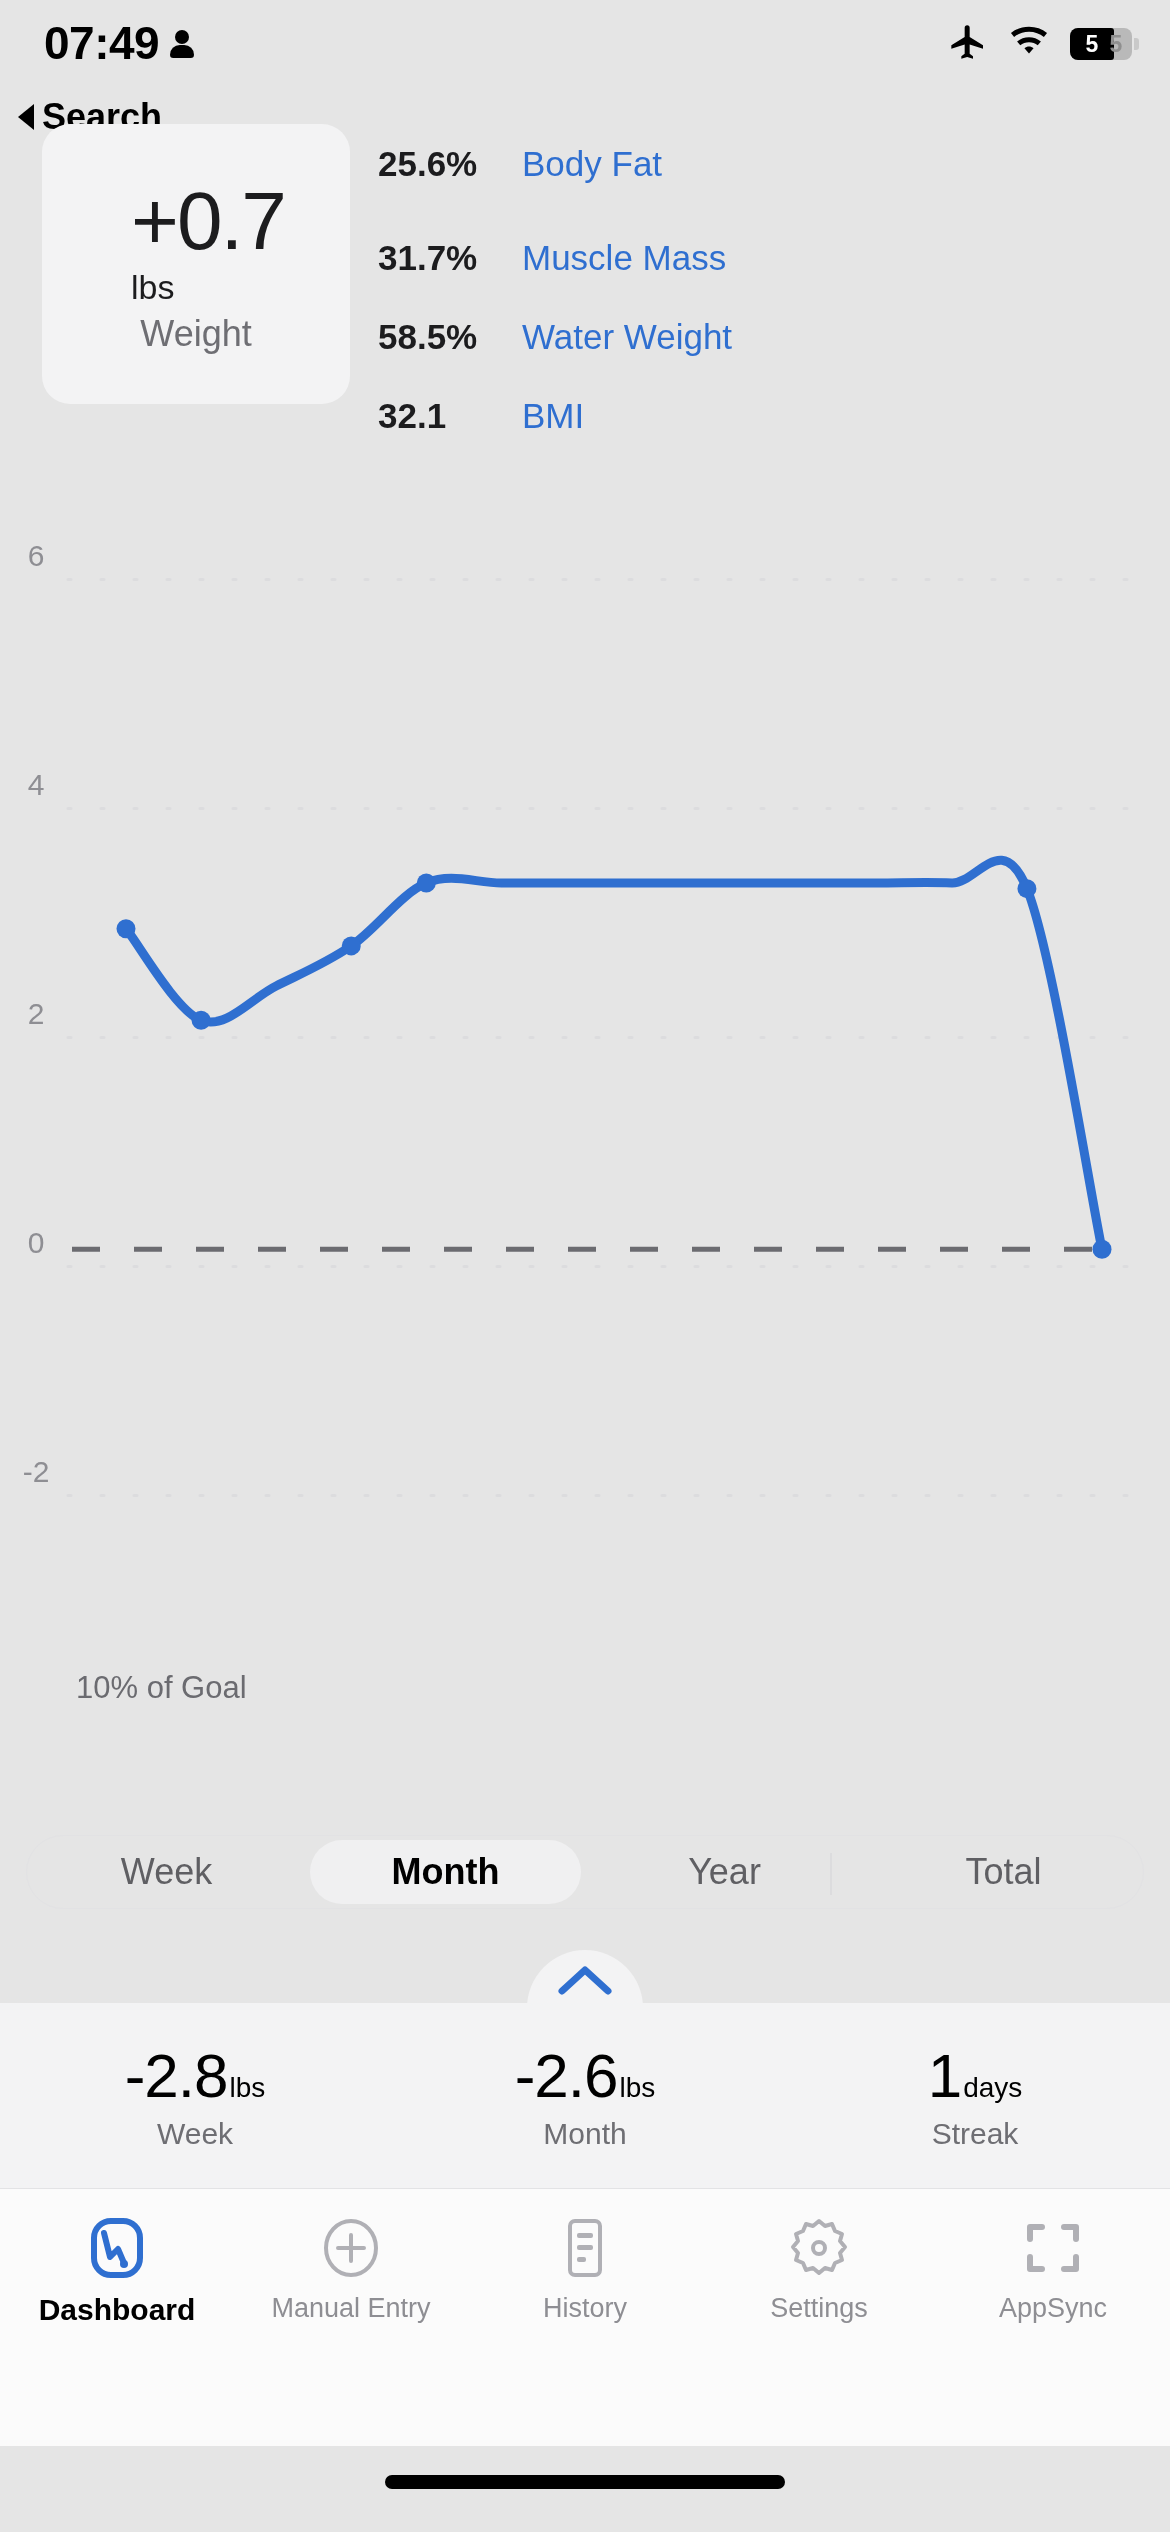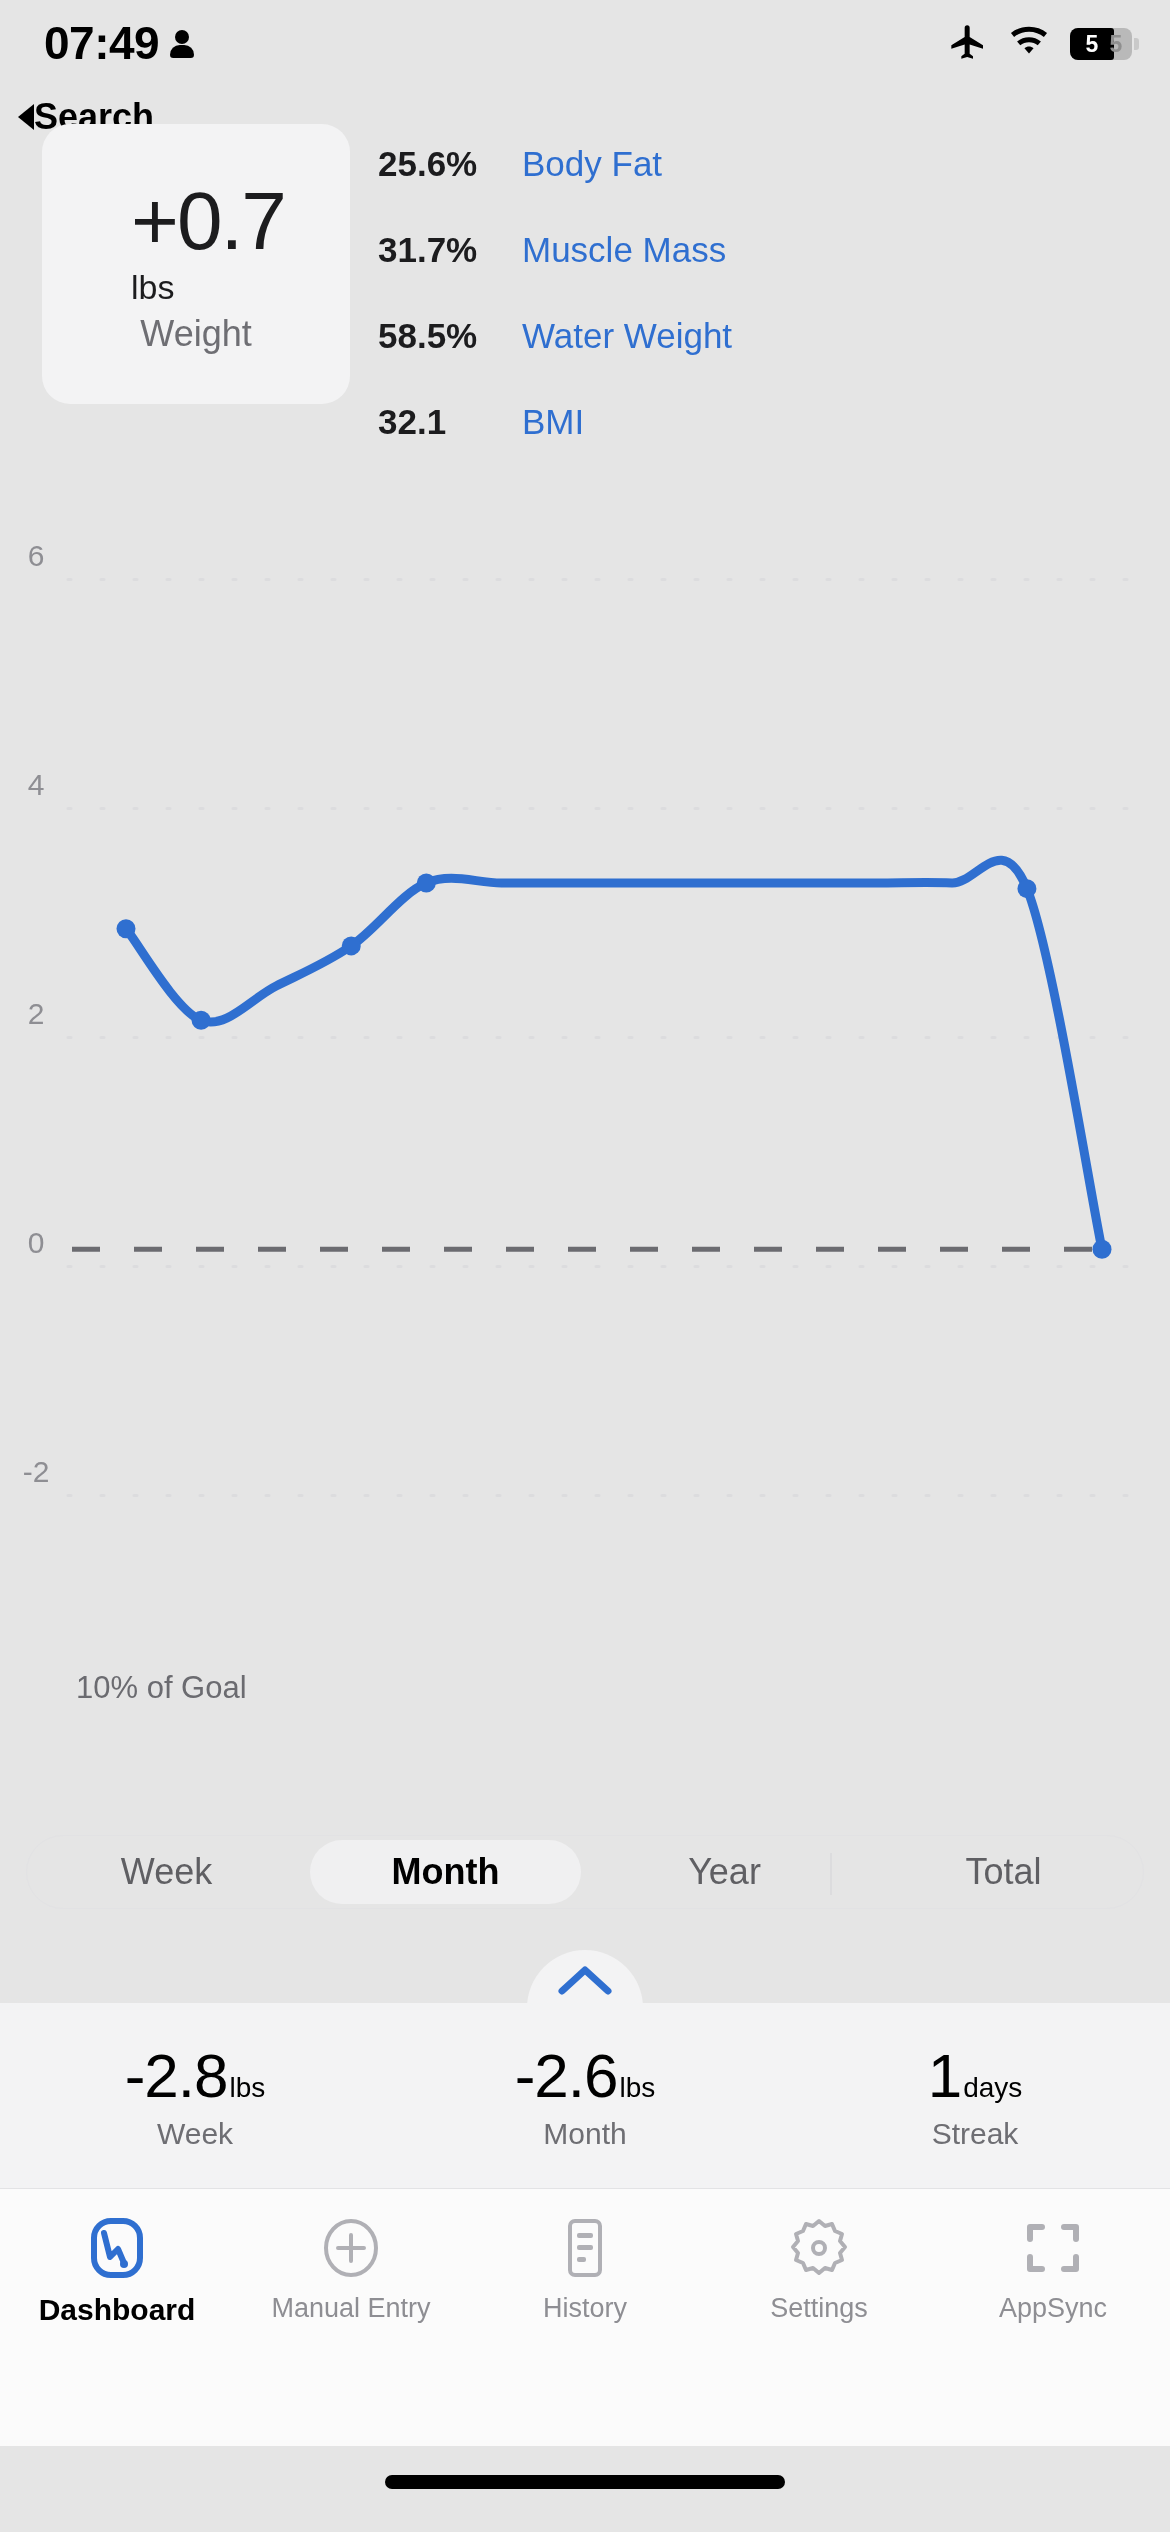--- a/index.html
+++ b/index.html
@@ -54,21 +54,21 @@
     display: flex; align-items: center; justify-content: center;
   }
   .sb-battery .tip {
     position: absolute; right: -7px; top: 10px; width: 5px; height: 12px;
     background: #c9c9c9; border-radius: 0 3px 3px 0;
   }
 
   
   .backnav {
     position: absolute; left: 18px; top: 96px;
-    display: flex; align-items: center; 
+    display: flex; align-items: center; gap: 8px;
     font-size: 36px; font-weight: 700; color: #000;
   }
   .backnav .tri {
     width: 0; height: 0;
     border-top: 13px solid transparent;
     border-bottom: 13px solid transparent;
     border-right: 16px solid #000;
   }
 
   
@@ -81,21 +81,21 @@
   .wc-row { display: flex; align-items: baseline; flex-direction: column; }
   .wc-value { font-size: 82px; font-weight: 400; color: #1c1c1e; letter-spacing: -2px; }
   .wc-unit { font-size: 34px; font-weight: 400; color: #1c1c1e; margin-left: 12px; }
   .wc-label { font-size: 36px; color: #6e6e73; margin-top: 6px; }
 
   .metrics { position: absolute; left: 378px; top: 8px; width: 760px; }
   .metric-row {
     display: flex; align-items: baseline; height: 70px; margin-bottom: 0;
   }
   .metric-row.r0 { margin-top: 12px; }
-  .metric-row.r1 { margin-top: 16px; }
+  .metric-row.r1 { margin-top: 9px; align-items: center; }
   .metric-val {
     width: 112px; font-size: 35px; font-weight: 700; color: #1c1c1e;
     text-align: left;
   }
   .metric-name { font-size: 35px; color: #2f6fd0; margin-left: 32px; }
 
   
   .chart { position: absolute; left: 0; top: 430px; width: 1170px; height: 1330px; }
   .chart svg { display: block; }
   .goal-label {

